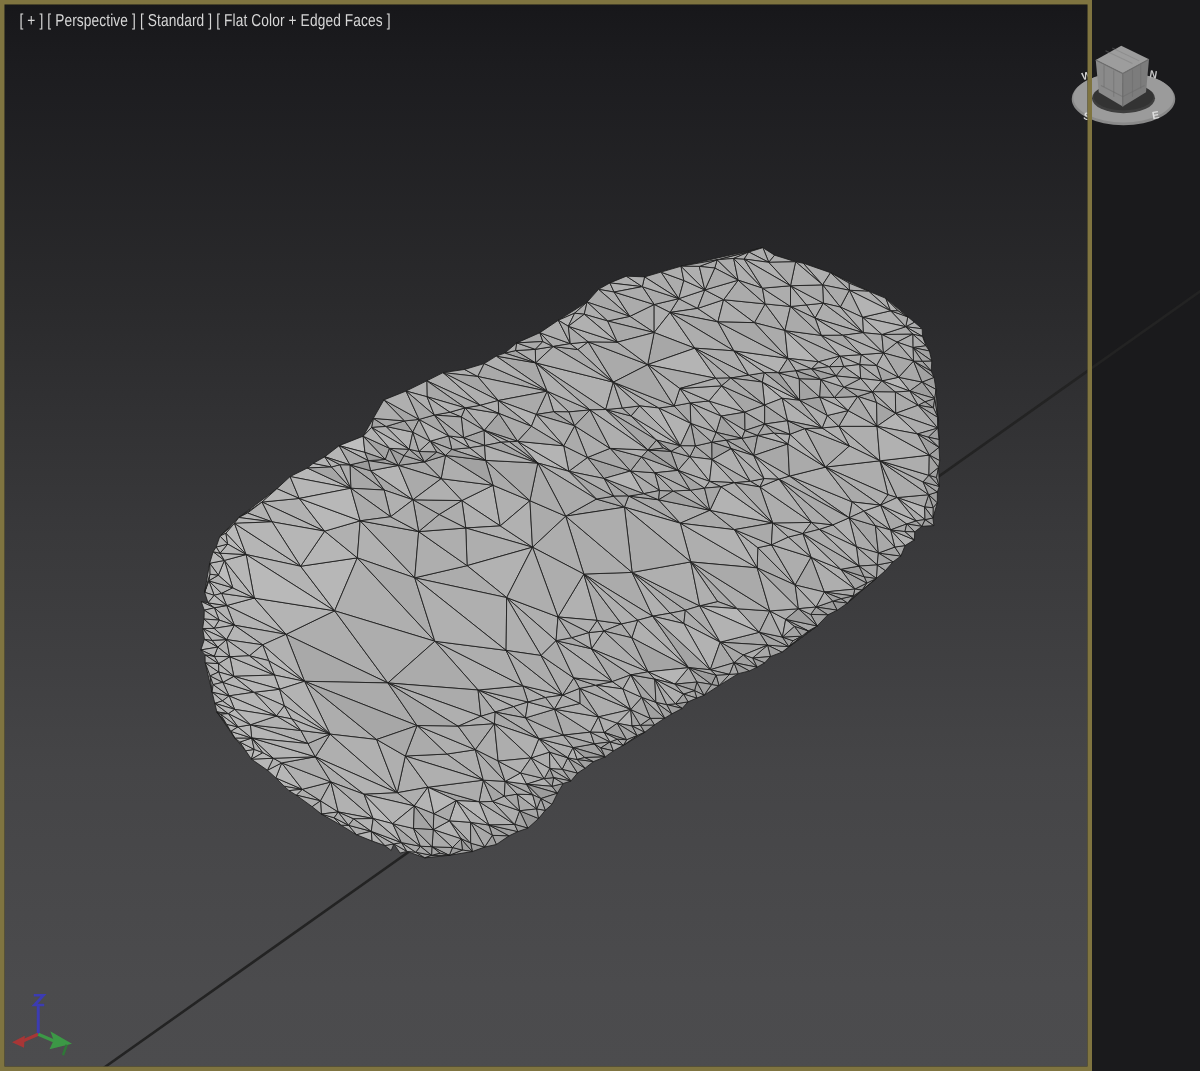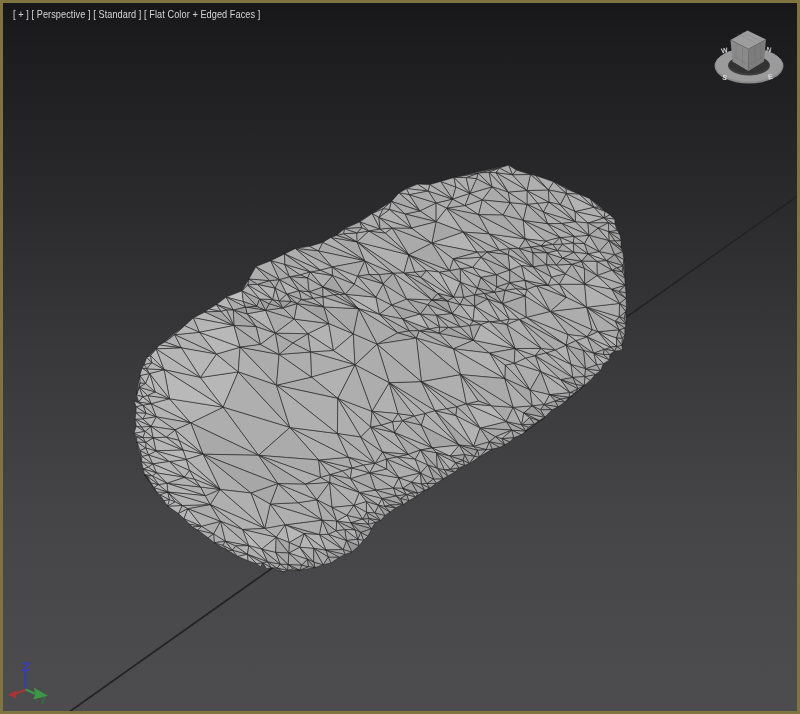--- a/index.html
+++ b/index.html
@@ -1,14 +1,14 @@
 <!DOCTYPE html>
 <html><head><meta charset="utf-8"><style>
 html,body{margin:0;padding:0;width:800px;height:714px;overflow:hidden;background:#1a1a1c;}
-.vp{position:relative;width:800px;height:714px;box-sizing:border-box;
+.vp{position:relative;width:728px;height:714px;box-sizing:border-box;
 background:linear-gradient(180deg,#17171a 0%,#1c1c1f 6%,#2a2a2c 28%,#39393b 50%,#454547 72%,#4b4b4d 92%,#4c4c4e 100%);}
 .vp::before{content:"";position:absolute;inset:2px;box-shadow:inset 0 0 0 1px rgba(10,10,10,0.85);pointer-events:none;z-index:5;}
 .vp::after{content:"";position:absolute;inset:0;border:3px solid #7f7440;box-sizing:border-box;pointer-events:none;z-index:6;}
 .label{position:absolute;left:13px;top:8px;font-family:"Liberation Sans",sans-serif;font-size:11.5px;
 color:#d6d6d6;letter-spacing:0.1px;white-space:pre;z-index:4;transform:scaleX(0.795);transform-origin:0 0;}
 svg.scene{position:absolute;left:0;top:0;z-index:1;filter:blur(0.3px);}
 </style></head>
 <body>
 <div class="vp">
 <div class="label">[ + ] [ Perspective ] [ Standard ] [ Flat Color + Edged Faces ]</div>

